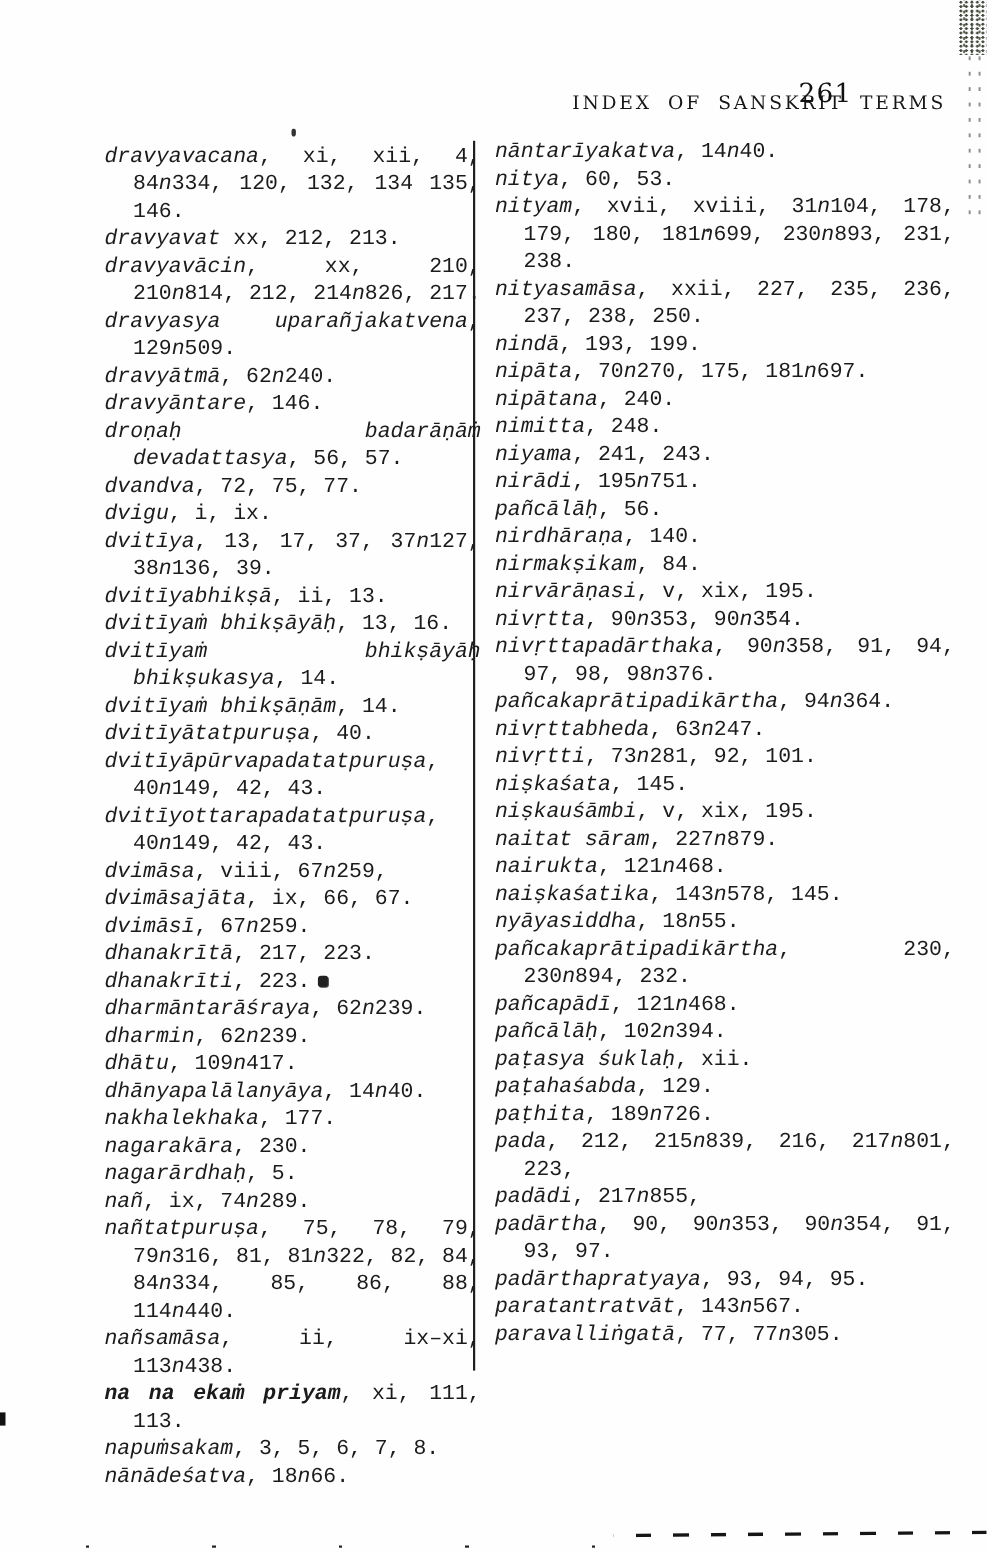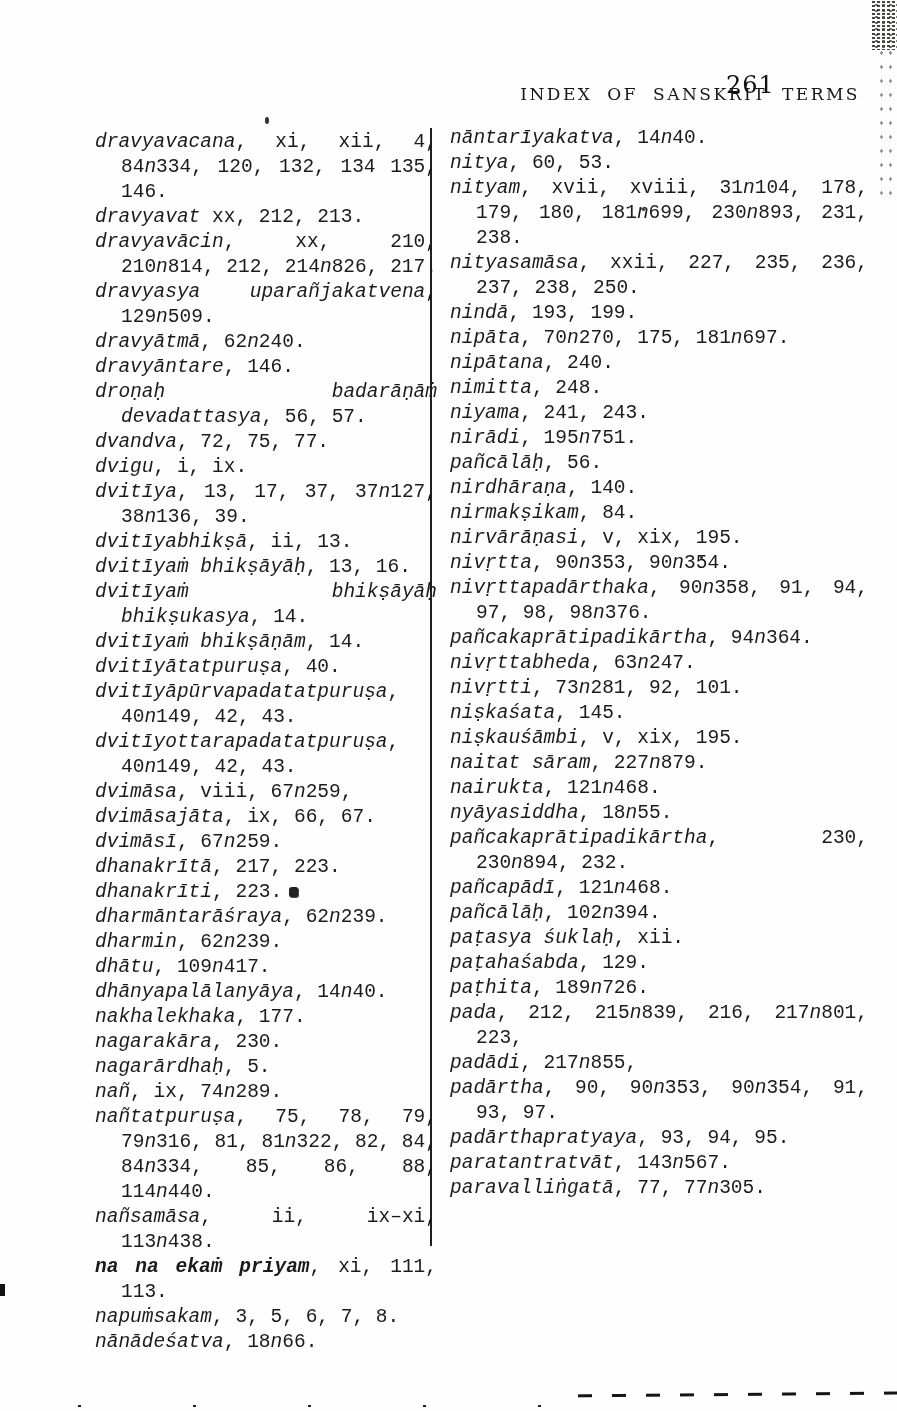--- a/index.html
+++ b/index.html
@@ -138,20 +138,21 @@
     <div class="entry"><span class="term">nirvārāṇasi</span><span class="refs">, v, xix, 195.</span></div>
     <div class="entry"><span class="term">nivṛtta</span><span class="refs">, 90<i class="nref">n</i>353, 90<i class="nref">n</i>354.</span></div>
     <div class="entry"><span class="term">nivṛttapadārthaka</span><span class="refs">, 90<i class="nref">n</i>358, 91, 94, 97, 98, 98<i class="nref">n</i>376.</span></div>
     <div class="entry"><span class="term">pañcakaprātipadikārtha</span><span class="refs">, 94<i class="nref">n</i>364.</span></div>
     <div class="entry"><span class="term">nivṛttabheda</span><span class="refs">, 63<i class="nref">n</i>247.</span></div>
     <div class="entry"><span class="term">nivṛtti</span><span class="refs">, 73<i class="nref">n</i>281, 92, 101.</span></div>
     <div class="entry"><span class="term">niṣkaśata</span><span class="refs">, 145.</span></div>
     <div class="entry"><span class="term">niṣkauśāmbi</span><span class="refs">, v, xix, 195.</span></div>
     <div class="entry"><span class="term">naitat sāram</span><span class="refs">, 227<i class="nref">n</i>879.</span></div>
     <div class="entry"><span class="term">nairukta</span><span class="refs">, 121<i class="nref">n</i>468.</span></div>
+    <div class="entry"><span class="term">naiṣkaśatika</span><span class="refs">, 143<i class="nref">n</i>578, 145.</span></div>
     <div class="entry"><span class="term">nyāyasiddha</span><span class="refs">, 18<i class="nref">n</i>55.</span></div>
     <div class="entry"><span class="term">pañcakaprātipadikārtha</span><span class="refs">, 230, 230<i class="nref">n</i>894, 232.</span></div>
     <div class="entry"><span class="term">pañcapādī</span><span class="refs">, 121<i class="nref">n</i>468.</span></div>
     <div class="entry"><span class="term">pañcālāḥ</span><span class="refs">, 102<i class="nref">n</i>394.</span></div>
     <div class="entry"><span class="term">paṭasya śuklaḥ</span><span class="refs">, xii.</span></div>
     <div class="entry"><span class="term">paṭahaśabda</span><span class="refs">, 129.</span></div>
     <div class="entry"><span class="term">paṭhita</span><span class="refs">, 189<i class="nref">n</i>726.</span></div>
     <div class="entry"><span class="term">pada</span><span class="refs">, 212, 215<i class="nref">n</i>839, 216, 217<i class="nref">n</i>801, 223,</span></div>
     <div class="entry"><span class="term">padādi</span><span class="refs">, 217<i class="nref">n</i>855,</span></div>
     <div class="entry"><span class="term">padārtha</span><span class="refs">, 90, 90<i class="nref">n</i>353, 90<i class="nref">n</i>354, 91, 93, 97.</span></div>

